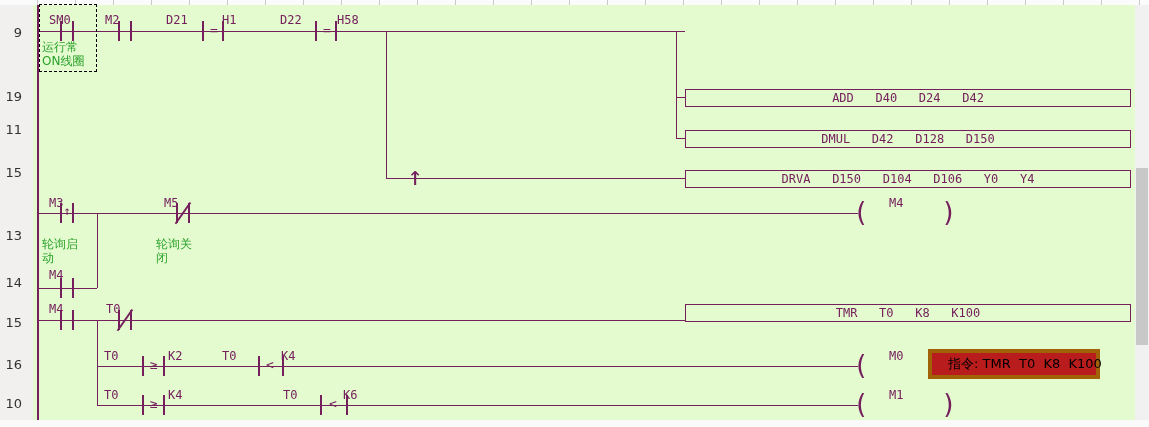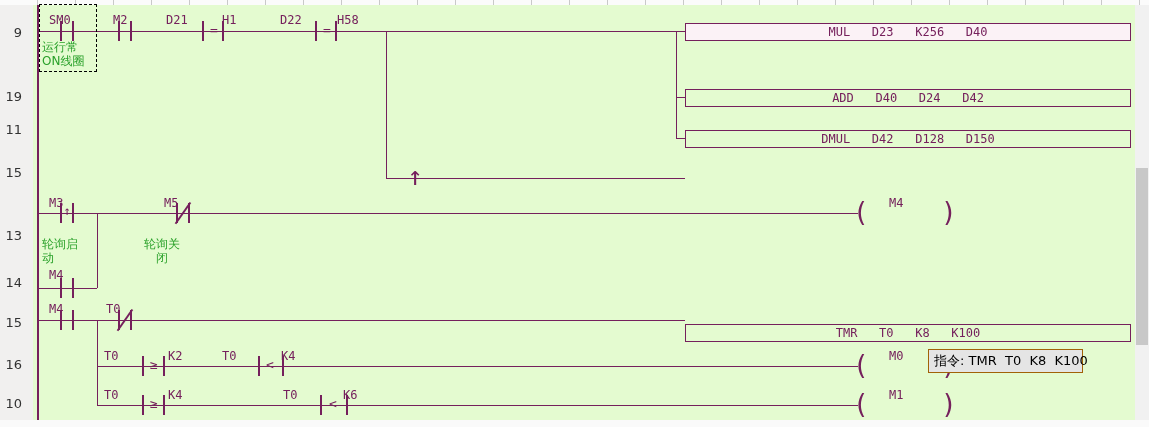--- a/index.html
+++ b/index.html
@@ -22,22 +22,22 @@
   .op{position:absolute;text-align:center;font:13px "DejaVu Sans Mono",monospace;color:var(--wire);}
   .cmt{position:absolute;font:12px "DejaVu Sans",sans-serif;color:var(--cmt);white-space:nowrap;}
   .box{position:absolute;left:685px;width:444px;height:16px;border:1px solid var(--wire);
        display:flex;align-items:center;justify-content:center;
        font:12px "DejaVu Sans Mono",monospace;color:var(--wire);white-space:pre;}
   .coil{position:absolute;font:26px "DejaVu Sans Mono",monospace;line-height:1;color:var(--wire);}
   .slash{position:absolute;width:1.5px;height:26px;background:var(--wire);transform:rotate(35deg);}
   .edge{position:absolute;width:14px;text-align:center;font:12px "DejaVu Sans Mono",monospace;color:var(--wire);}
   .cursor-arrow{position:absolute;width:20px;text-align:center;font:26px "DejaVu Sans Mono",monospace;line-height:1;color:var(--wire);}
   .selbox{position:absolute;left:39px;top:4px;width:56px;height:66px;border:1px dashed #000;}
-  .tooltip{position:absolute;left:928px;top:349px;width:148px;height:22px;background:#e5e5e5;border:1px solid #a16207;
-           font:13px "DejaVu Sans",sans-serif;color:#000;white-space:pre;padding-left:5px;line-height:22px;}
+  .tooltip{position:absolute;left:928px;top:349px;width:148px;height:22px;background:#b91c1c;border:4px solid #a16207;
+           font:13px "DejaVu Sans",sans-serif;color:#000;white-space:pre;padding-left:16px;line-height:22px;}
 </style>
 </head>
 <body>
 
 <div class="screen">
 
   <div class="topstrip"></div>
   <div class="bottomstrip"></div>
 
   <div class="gutter">
@@ -58,82 +58,82 @@
   <div class="hline" style="left:39px;top:31px;width:646px"></div>
   <div class="bar" style="left:60px;top:21px"></div>
   <div class="bar" style="left:72px;top:21px"></div>
   <div class="lbl" style="left:49px;top:13px">SM0</div>
   <div class="selbox"></div>
   <div class="cmt" style="left:42px;top:39px">运行常</div>
   <div class="cmt" style="left:42px;top:53px">ON线圈</div>
 
   <div class="bar" style="left:118px;top:21px"></div>
   <div class="bar" style="left:130px;top:21px"></div>
-  <div class="lbl" style="left:113px;top:13px">M2</div>
+  <div class="lbl" style="left:105px;top:13px">M2</div>
 
   <div class="lbl" style="left:166px;top:13px">D21</div>
   <div class="bar" style="left:202px;top:21px"></div>
   <div class="op" style="left:204px;top:22px;width:20px">=</div>
   <div class="bar" style="left:222px;top:21px"></div>
   <div class="lbl" style="left:222px;top:13px">H1</div>
 
   <div class="lbl" style="left:280px;top:13px">D22</div>
   <div class="bar" style="left:315px;top:21px"></div>
   <div class="op" style="left:317px;top:22px;width:20px">=</div>
   <div class="bar" style="left:335px;top:21px"></div>
   <div class="lbl" style="left:337px;top:13px">H58</div>
 
   <div class="vline" style="left:386px;top:31px;height:148px"></div>
   <div class="vline" style="left:676px;top:31px;height:108px"></div>
-  <div class="box" style="top:23px;background:#fbf2f6">MUL   D23   K256   D40</div>
 
   <div class="hline" style="left:676px;top:97px;width:9px"></div>
   <div class="box" style="top:89px">ADD   D40   D24   D42</div>
   <div class="hline" style="left:676px;top:138px;width:9px"></div>
   <div class="box" style="top:130px">DMUL   D42   D128   D150</div>
 
   <div class="hline" style="left:386px;top:178px;width:299px"></div>
   <div class="cursor-arrow" style="left:405px;top:163px">↑</div>
+  <div class="box" style="top:170px">DRVA   D150   D104   D106   Y0   Y4</div>
 
   <div class="hline" style="left:39px;top:213px;width:819px"></div>
   <div class="bar" style="left:60px;top:203px"></div>
   <div class="bar" style="left:72px;top:203px"></div>
   <div class="edge" style="left:60px;top:204px">↑</div>
   <div class="lbl" style="left:49px;top:196px">M3</div>
   <div class="cmt" style="left:42px;top:236px">轮询启</div>
   <div class="cmt" style="left:42px;top:250px">动</div>
 
   <div class="vline" style="left:97px;top:213px;height:75px"></div>
 
   <div class="bar" style="left:176px;top:203px"></div>
   <div class="bar" style="left:188px;top:203px"></div>
   <div class="slash" style="left:182px;top:200px"></div>
   <div class="lbl" style="left:164px;top:196px">M5</div>
-  <div class="cmt" style="left:144px;top:236px">轮询关</div>
+  <div class="cmt" style="left:156px;top:236px">轮询关</div>
   <div class="cmt" style="left:156px;top:250px">闭</div>
 
   <div class="coil" style="left:853px;top:199px">(</div>
   <div class="coil" style="left:941px;top:199px">)</div>
   <div class="lbl" style="left:889px;top:196px">M4</div>
 
   <div class="hline" style="left:39px;top:288px;width:58px"></div>
   <div class="bar" style="left:60px;top:278px"></div>
   <div class="bar" style="left:72px;top:278px"></div>
   <div class="lbl" style="left:49px;top:268px">M4</div>
 
   <div class="hline" style="left:39px;top:320px;width:646px"></div>
   <div class="bar" style="left:60px;top:310px"></div>
   <div class="bar" style="left:72px;top:310px"></div>
   <div class="lbl" style="left:49px;top:302px">M4</div>
   <div class="vline" style="left:97px;top:320px;height:85px"></div>
   <div class="bar" style="left:118px;top:310px"></div>
   <div class="bar" style="left:130px;top:310px"></div>
   <div class="slash" style="left:124px;top:307px"></div>
   <div class="lbl" style="left:106px;top:302px">T0</div>
-  <div class="box" style="top:324px">TMR   T0   K8   K100</div>
+  <div class="box" style="top:304px">TMR   T0   K8   K100</div>
 
   <div class="hline" style="left:97px;top:366px;width:761px"></div>
   <div class="lbl" style="left:104px;top:349px">T0</div>
   <div class="bar" style="left:142px;top:356px"></div>
   <div class="op" style="left:144px;top:357px;width:20px">≥</div>
   <div class="bar" style="left:163px;top:356px"></div>
   <div class="lbl" style="left:168px;top:349px">K2</div>
   <div class="lbl" style="left:222px;top:349px">T0</div>
   <div class="bar" style="left:258px;top:356px"></div>
   <div class="op" style="left:260px;top:357px;width:20px">&lt;</div>

